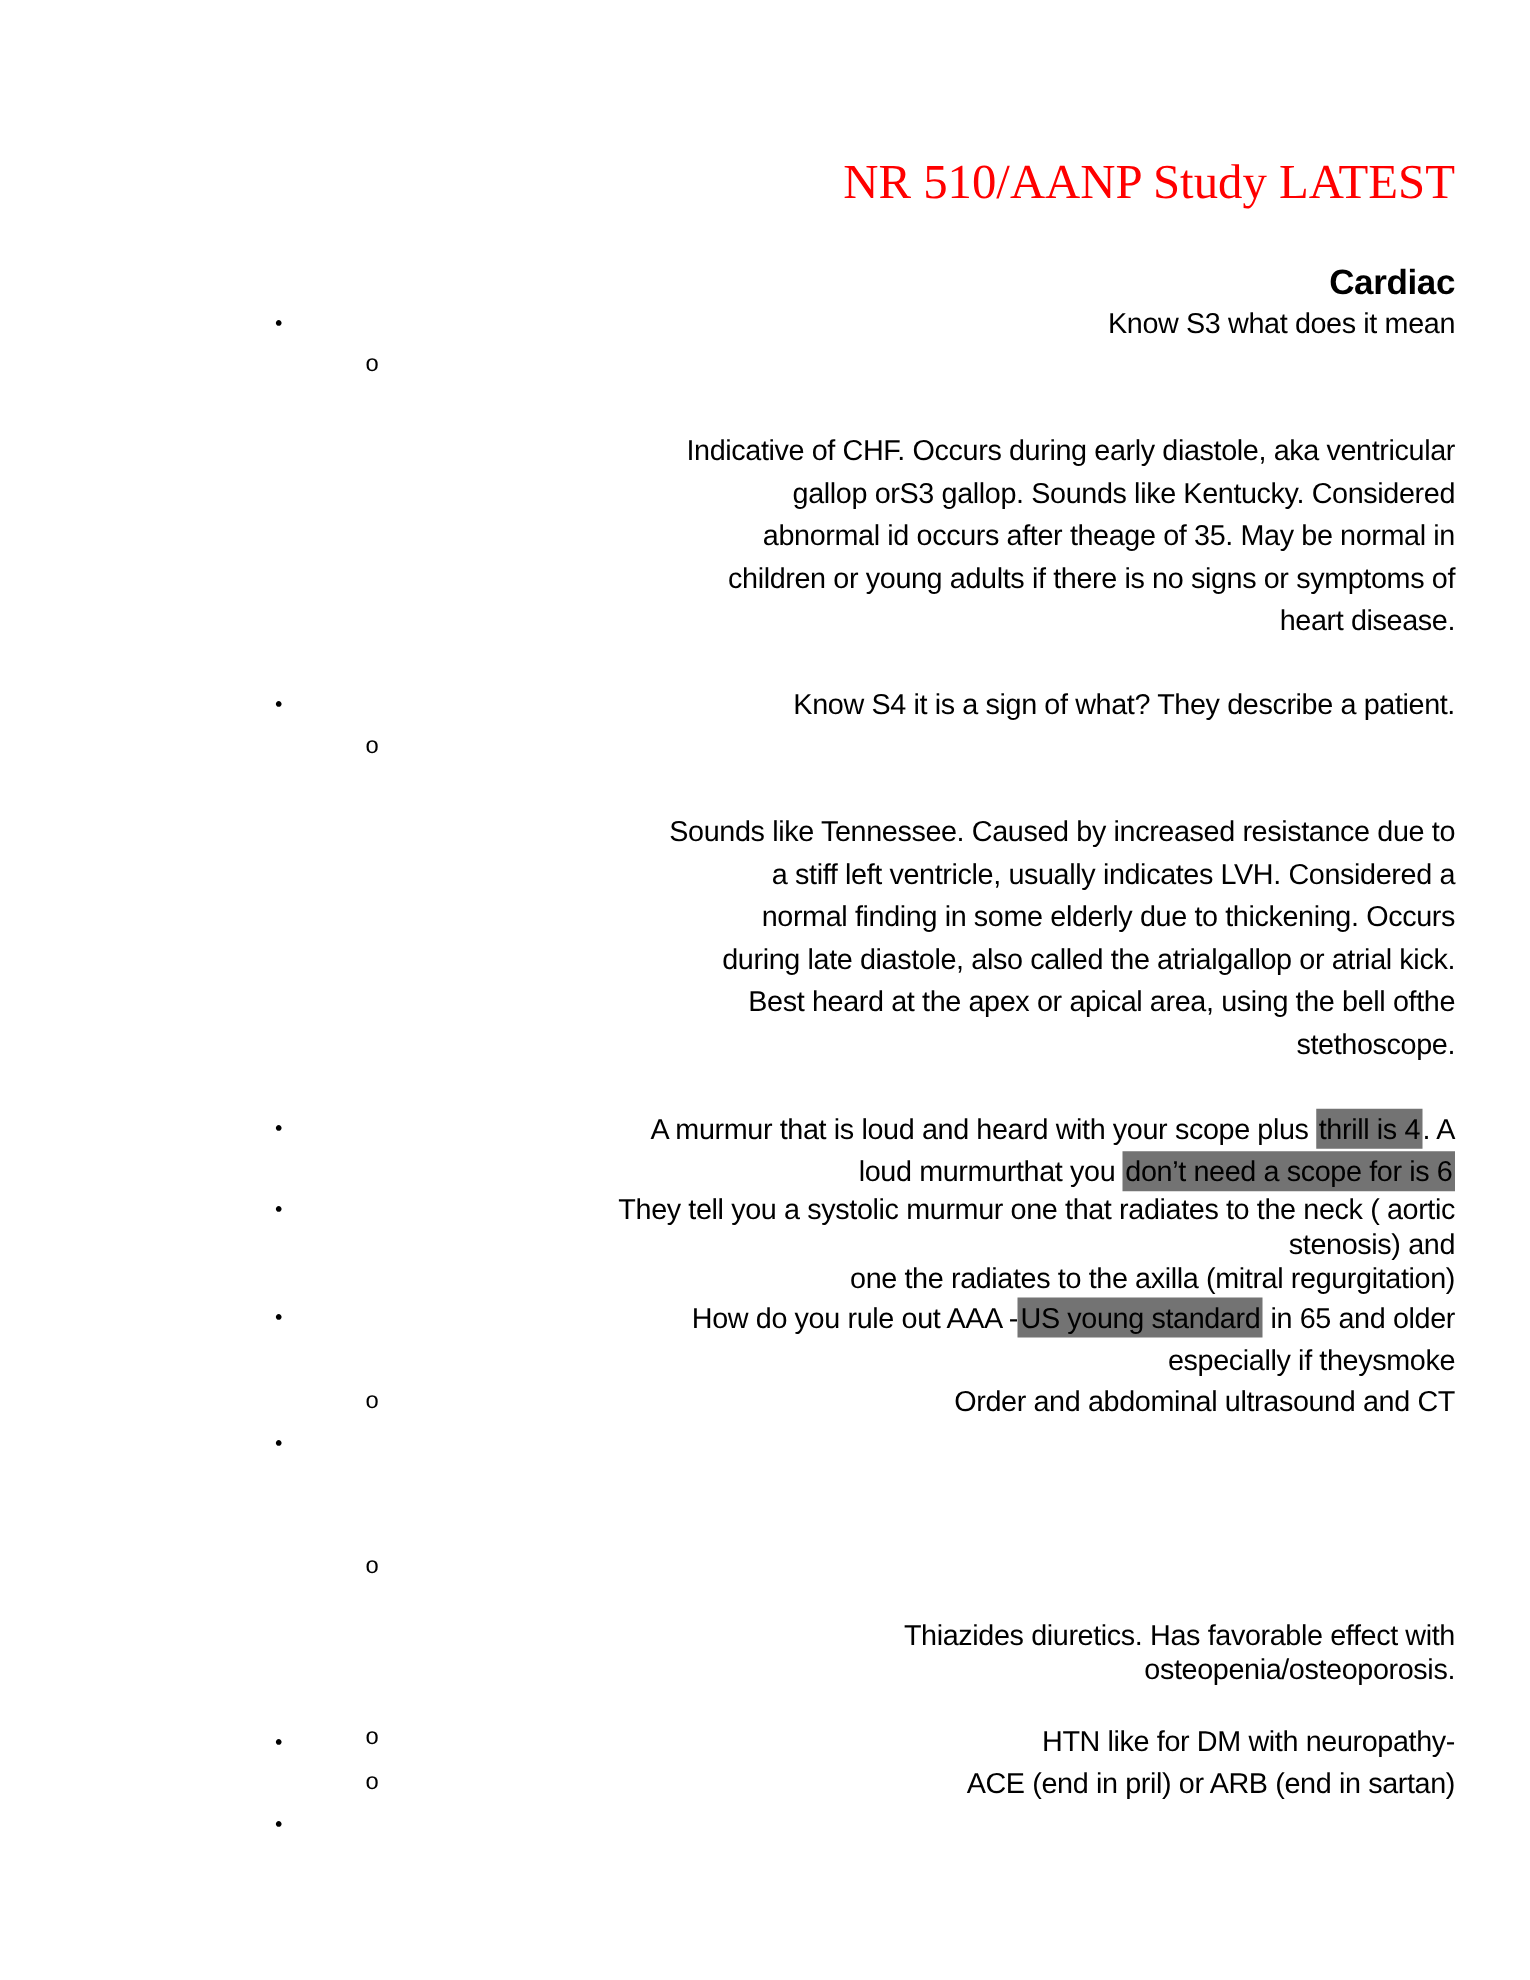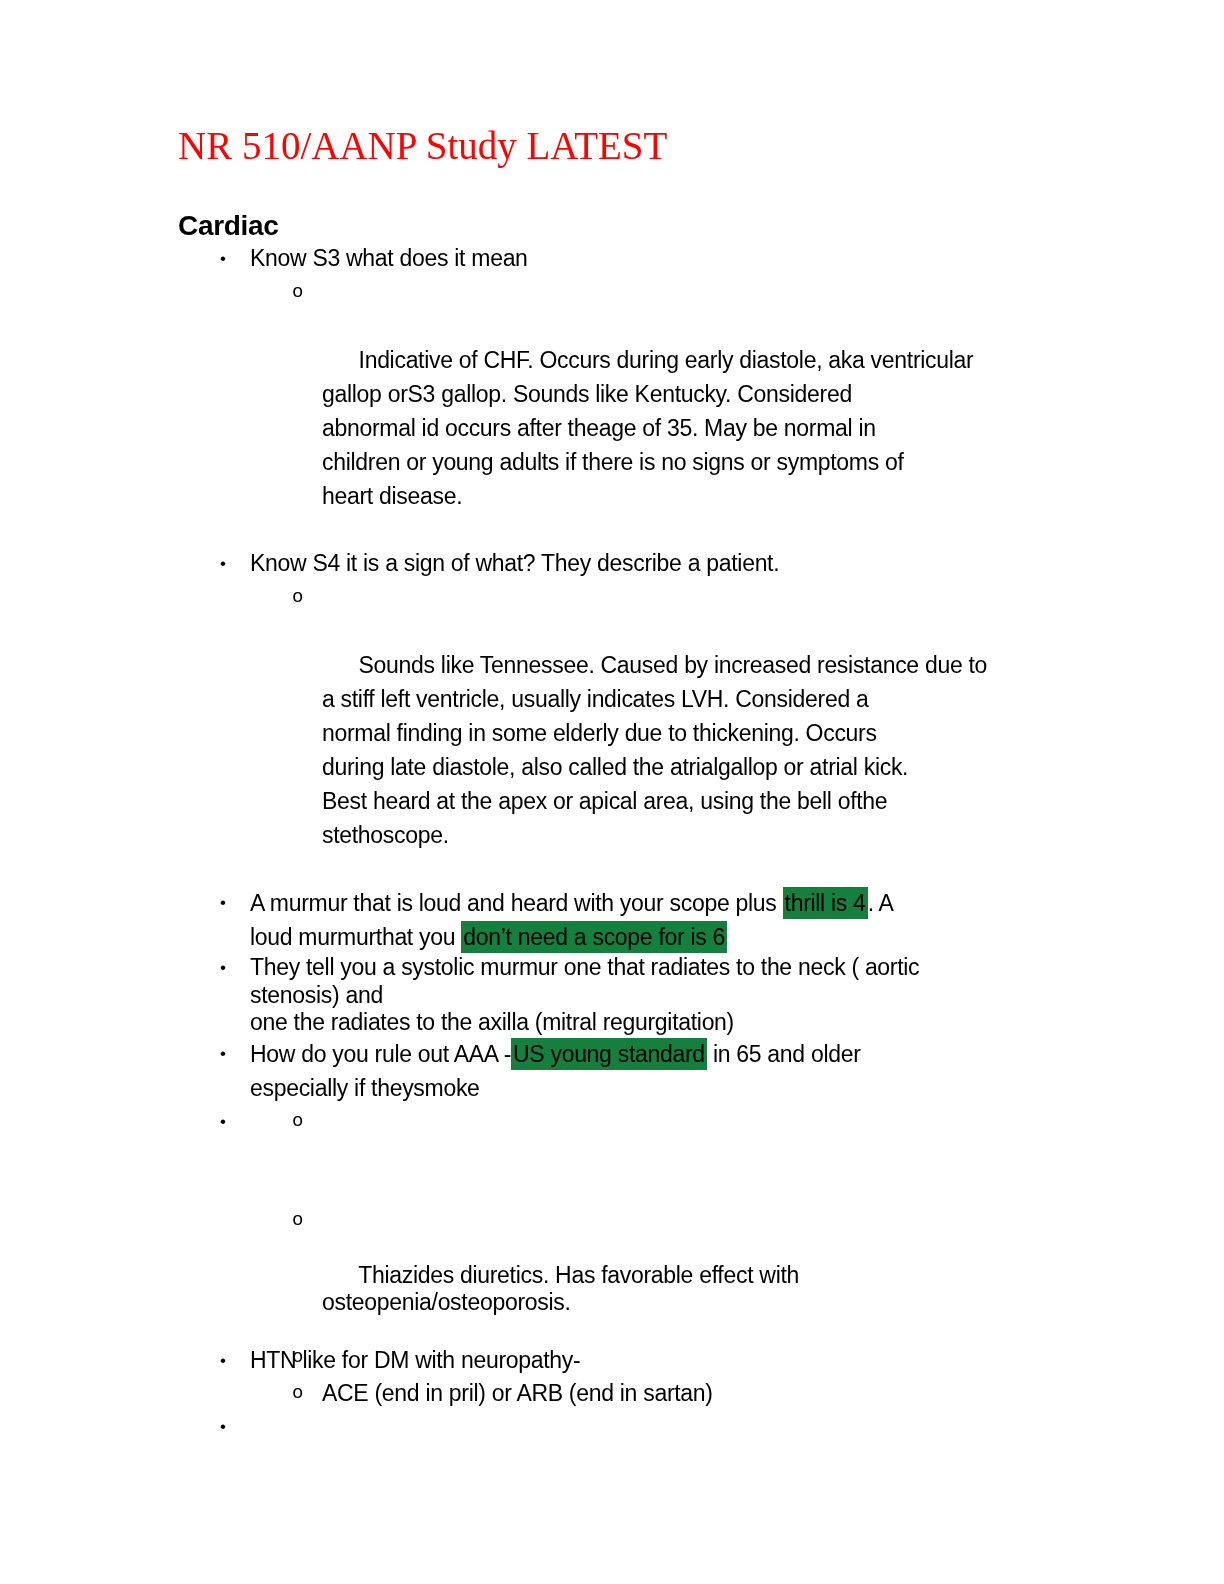--- a/index.html
+++ b/index.html
@@ -6,20 +6,21 @@
   html,body { background:#ffffff; }
   .page {
     position:relative;
     width:1224px; height:1496px;
     background:#ffffff;
     overflow:hidden;
     padding:122px 60px 0 178px;
     font-family:"Liberation Sans", sans-serif;
     color:#000000;
     letter-spacing:-0.3px;
+    text-align:right;
   }
   .doc-title {
     font-family:"Liberation Serif", serif;
     font-weight:400;
     font-size:39px;
     line-height:48px;
     color:#FF0000;
     letter-spacing:0;
   }
   .section-heading {
@@ -39,21 +40,21 @@
   .l2 .m2 {
     position:absolute; left:114px; top:0;
     font-family:"Liberation Mono", monospace;
     font-size:19px; line-height:inherit;
   }
   .loose { line-height:34px; }
   .tight { line-height:27.5px; }
   .single { line-height:33px; }
   .pre { white-space:pre; }
   .nowrap { white-space:nowrap; }
-  .hl { background:#15803d; padding:3px 2px; }
+  .hl { background:#737373; padding:3px 2px; }
   .b { font-weight:400; }
 </style>
 </head>
 <body>
 
 <div class="page">
 
   <h1 class="doc-title">NR 510/AANP Study LATEST</h1>
 
   <div class="section-heading">Cardiac</div>
@@ -100,20 +101,21 @@
       <span>one the radiates to the axilla (mitral regurgitation)</span>
     </div>
 
     <div class="li l1 loose nowrap">
       <span class="m1">•</span>
       <span>How do you rule out AAA -</span><span class="hl">US young standard</span><span> in 65 and older</span><br>
       <span>especially if theysmoke</span>
     </div>
     <div class="li l2 single">
       <span class="m2">o</span>
+      <span>Order and abdominal ultrasound and CT</span>
     </div>
 
     <div class="li l1 loose pre">
       <span class="m1">•</span>
     </div>
     <div class="li l2 tight pre">
       <span class="m2">o</span>
       <span>Thiazides diuretics. Has favorable effect with
 osteopenia/osteoporosis.</span>
     </div>

